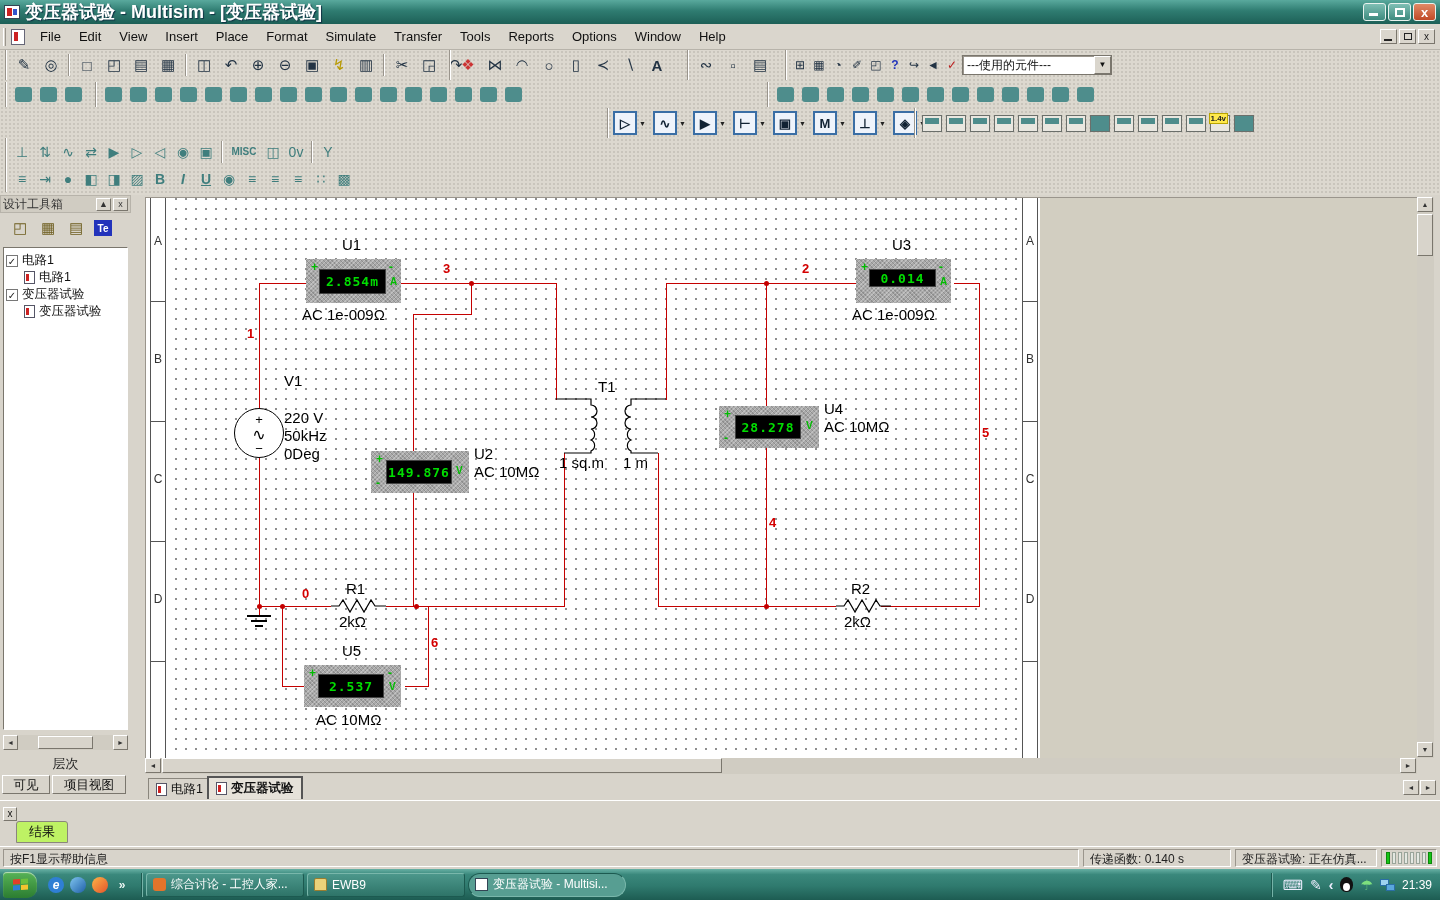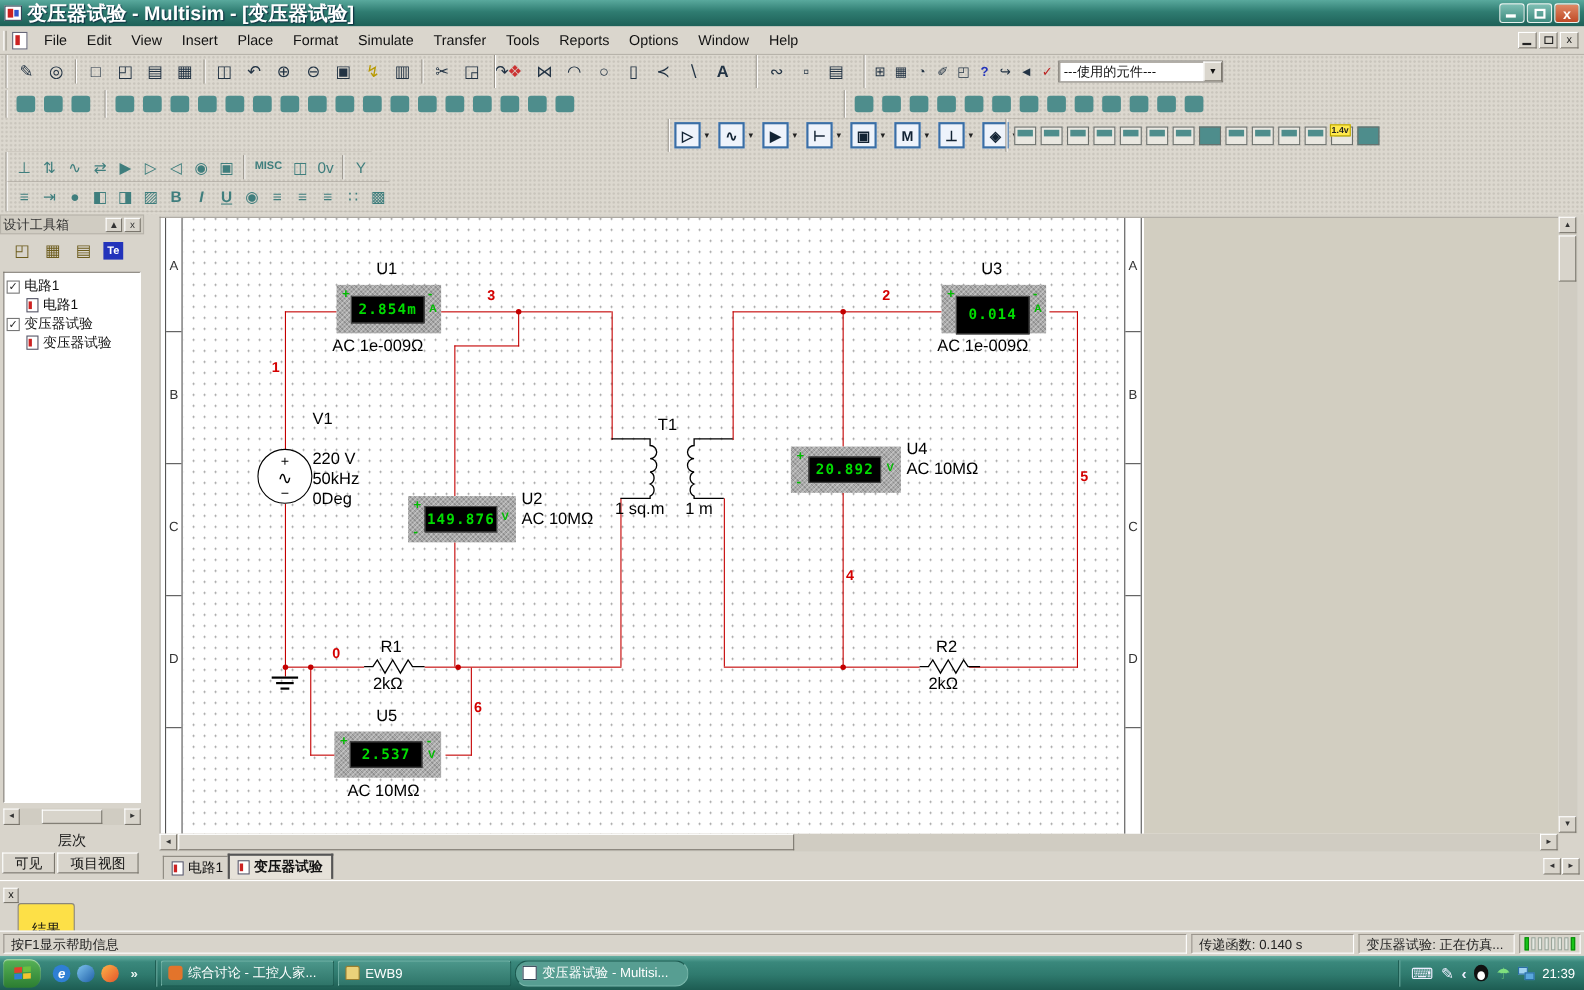--- a/index.html
+++ b/index.html
@@ -136,21 +136,21 @@
   
   .tabrow { position:absolute; left:145px; top:776px; width:1295px; height:24px; background:#d8d4cb; }
   .stab { position:absolute; top:2px; height:21px; display:flex; align-items:center; gap:4px;
     background:#d8d4cb; border:1px solid #8a867d; border-bottom:none; padding:0 7px; font-size:12.5px; }
   .stab.active { background:#e6e2d9; font-weight:bold; border:2px solid #555; border-bottom:none; top:0; height:23px;}
   .tab-arrows { position:absolute; right:4px; top:4px; display:flex; gap:1px; }
   .resultszone { position:absolute; left:0; top:800px; width:1440px; height:46px; background:#d8d4cb;
     border-top:1px solid #fff; }
   .res-close { position:absolute; left:3px; top:6px; width:14px; height:14px; background:#d8d4cb;
     border:1px solid; border-color:#fff #7a766d #7a766d #fff; font-size:10px; line-height:12px; text-align:center;}
-  .res-tab { position:absolute; left:16px; top:20px; height:22px; padding:14px 12px; background:#fde047;
+  .res-tab { position:absolute; left:16px; top:20px; height:22px; padding:1px 12px; background:#bef264;
     border:1px solid #8a867d; border-radius:3px 3px 0 0; font-size:13px; }
   .statusbar { position:absolute; left:0; top:846px; width:1440px; height:23px; background:#d8d4cb;
     border-top:1px solid #fff; display:flex; align-items:center; padding:2px 3px; gap:4px; }
   .scell { height:18px; border:1px solid; border-color:#9a958c #fff #fff #9a958c; padding:1px 6px;
     font-size:12px; color:#222; white-space:nowrap; }
   .scell.grow { flex:1 1 auto; }
   .simbars { display:flex; gap:2px; align-items:center; height:18px; border:1px solid;
     border-color:#9a958c #fff #fff #9a958c; padding:0 4px; }
   .bar { width:4px; height:12px; background:#e4e8e2; border:1px solid #9aa59a; }
   .bar.on { background:#17c417; border-color:#0a8a0a; }
@@ -547,41 +547,41 @@
       <span class="lcd" style="left:13px;top:10px;width:67px;height:25px">2.854m</span>
     </div>
     <span class="lbl" style="left:196px;top:38px">U1</span>
     <span class="lbl" style="left:156px;top:108px">AC  1e-009Ω</span>
 
     
     <div class="meter" style="left:710px;top:61px;width:95px;height:44px">
       <span class="sgn" style="left:5px;top:3px">+</span>
       <span class="sgn" style="left:83px;top:3px">-</span>
       <span class="sgn" style="left:84px;top:18px;font-size:10px">A</span>
-      <span class="lcd" style="left:13px;top:10px;width:67px;height:35px">0.014</span>
+      <span class="lcd" style="left:13px;top:10px;width:67px;height:18px">0.014</span>
     </div>
     <span class="lbl" style="left:746px;top:38px">U3</span>
     <span class="lbl" style="left:706px;top:108px">AC  1e-009Ω</span>
 
     
     <div class="meter" style="left:225px;top:253px;width:98px;height:42px">
       <span class="sgn" style="left:5px;top:3px">+</span>
       <span class="sgn" style="left:5px;top:27px">-</span>
       <span class="sgn" style="left:85px;top:15px;font-size:10px">V</span>
       <span class="lcd" style="left:15px;top:9px;width:66px;height:24px">149.876</span>
     </div>
     <span class="lbl" style="left:328px;top:247px">U2</span>
     <span class="lbl" style="left:328px;top:265px">AC  10MΩ</span>
 
     
     <div class="meter" style="left:573px;top:208px;width:100px;height:42px">
       <span class="sgn" style="left:5px;top:3px">+</span>
       <span class="sgn" style="left:5px;top:27px">-</span>
       <span class="sgn" style="left:87px;top:15px;font-size:10px">V</span>
-      <span class="lcd" style="left:16px;top:9px;width:66px;height:24px">20.892</span>
+      <span class="lcd" style="left:16px;top:9px;width:66px;height:24px">28.278</span>
     </div>
     <span class="lbl" style="left:678px;top:202px">U4</span>
     <span class="lbl" style="left:678px;top:220px">AC  10MΩ</span>
 
     
     <div class="meter" style="left:158px;top:467px;width:97px;height:42px">
       <span class="sgn" style="left:5px;top:3px">+</span>
       <span class="sgn" style="left:84px;top:3px">-</span>
       <span class="sgn" style="left:85px;top:17px;font-size:10px">V</span>
       <span class="lcd" style="left:14px;top:9px;width:66px;height:24px">2.537</span>

